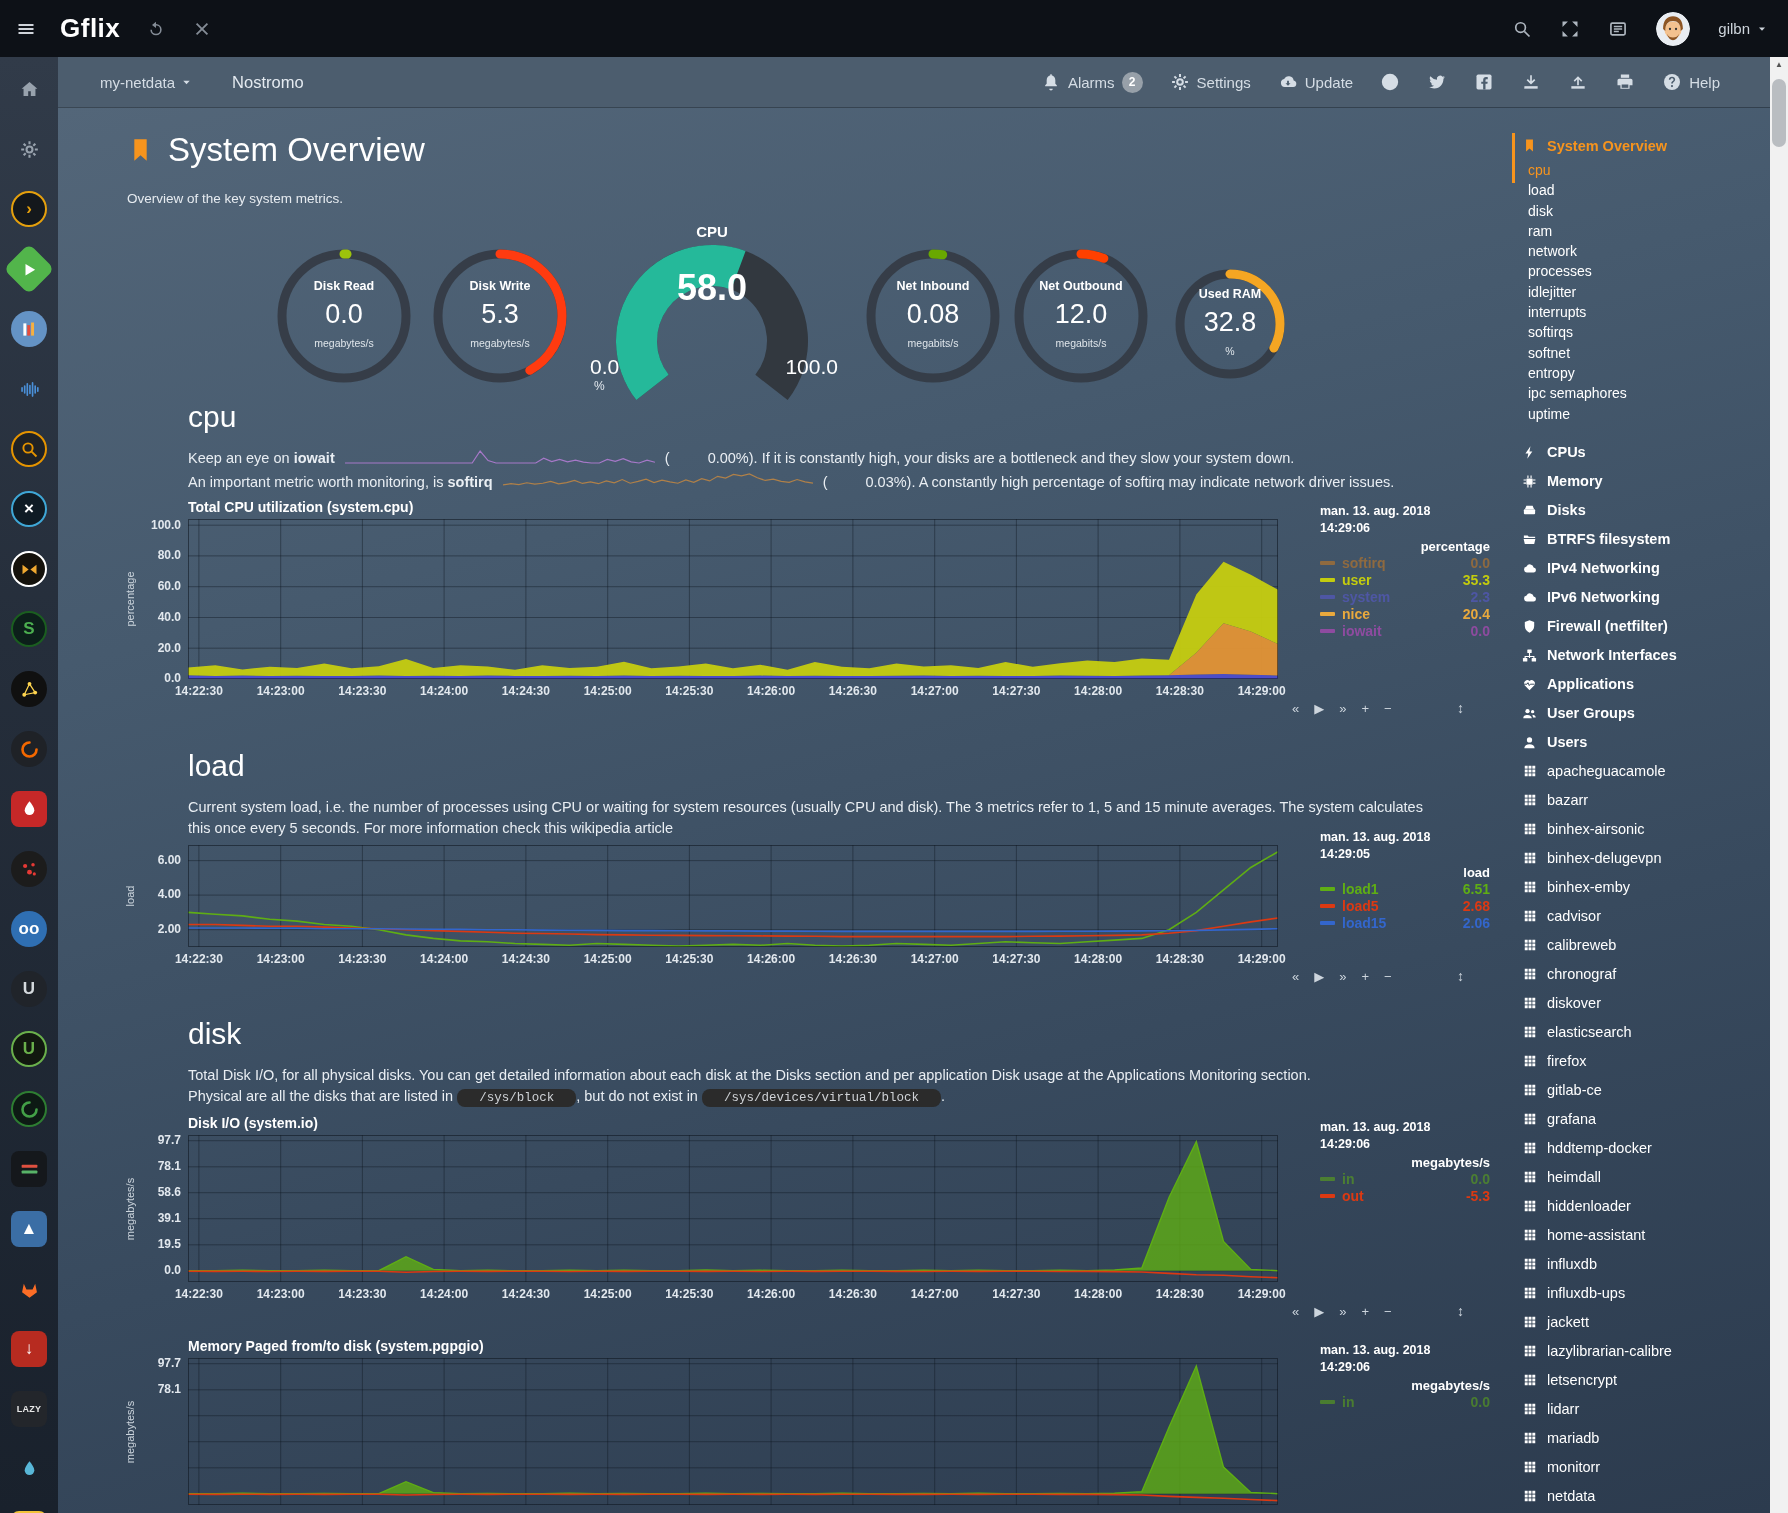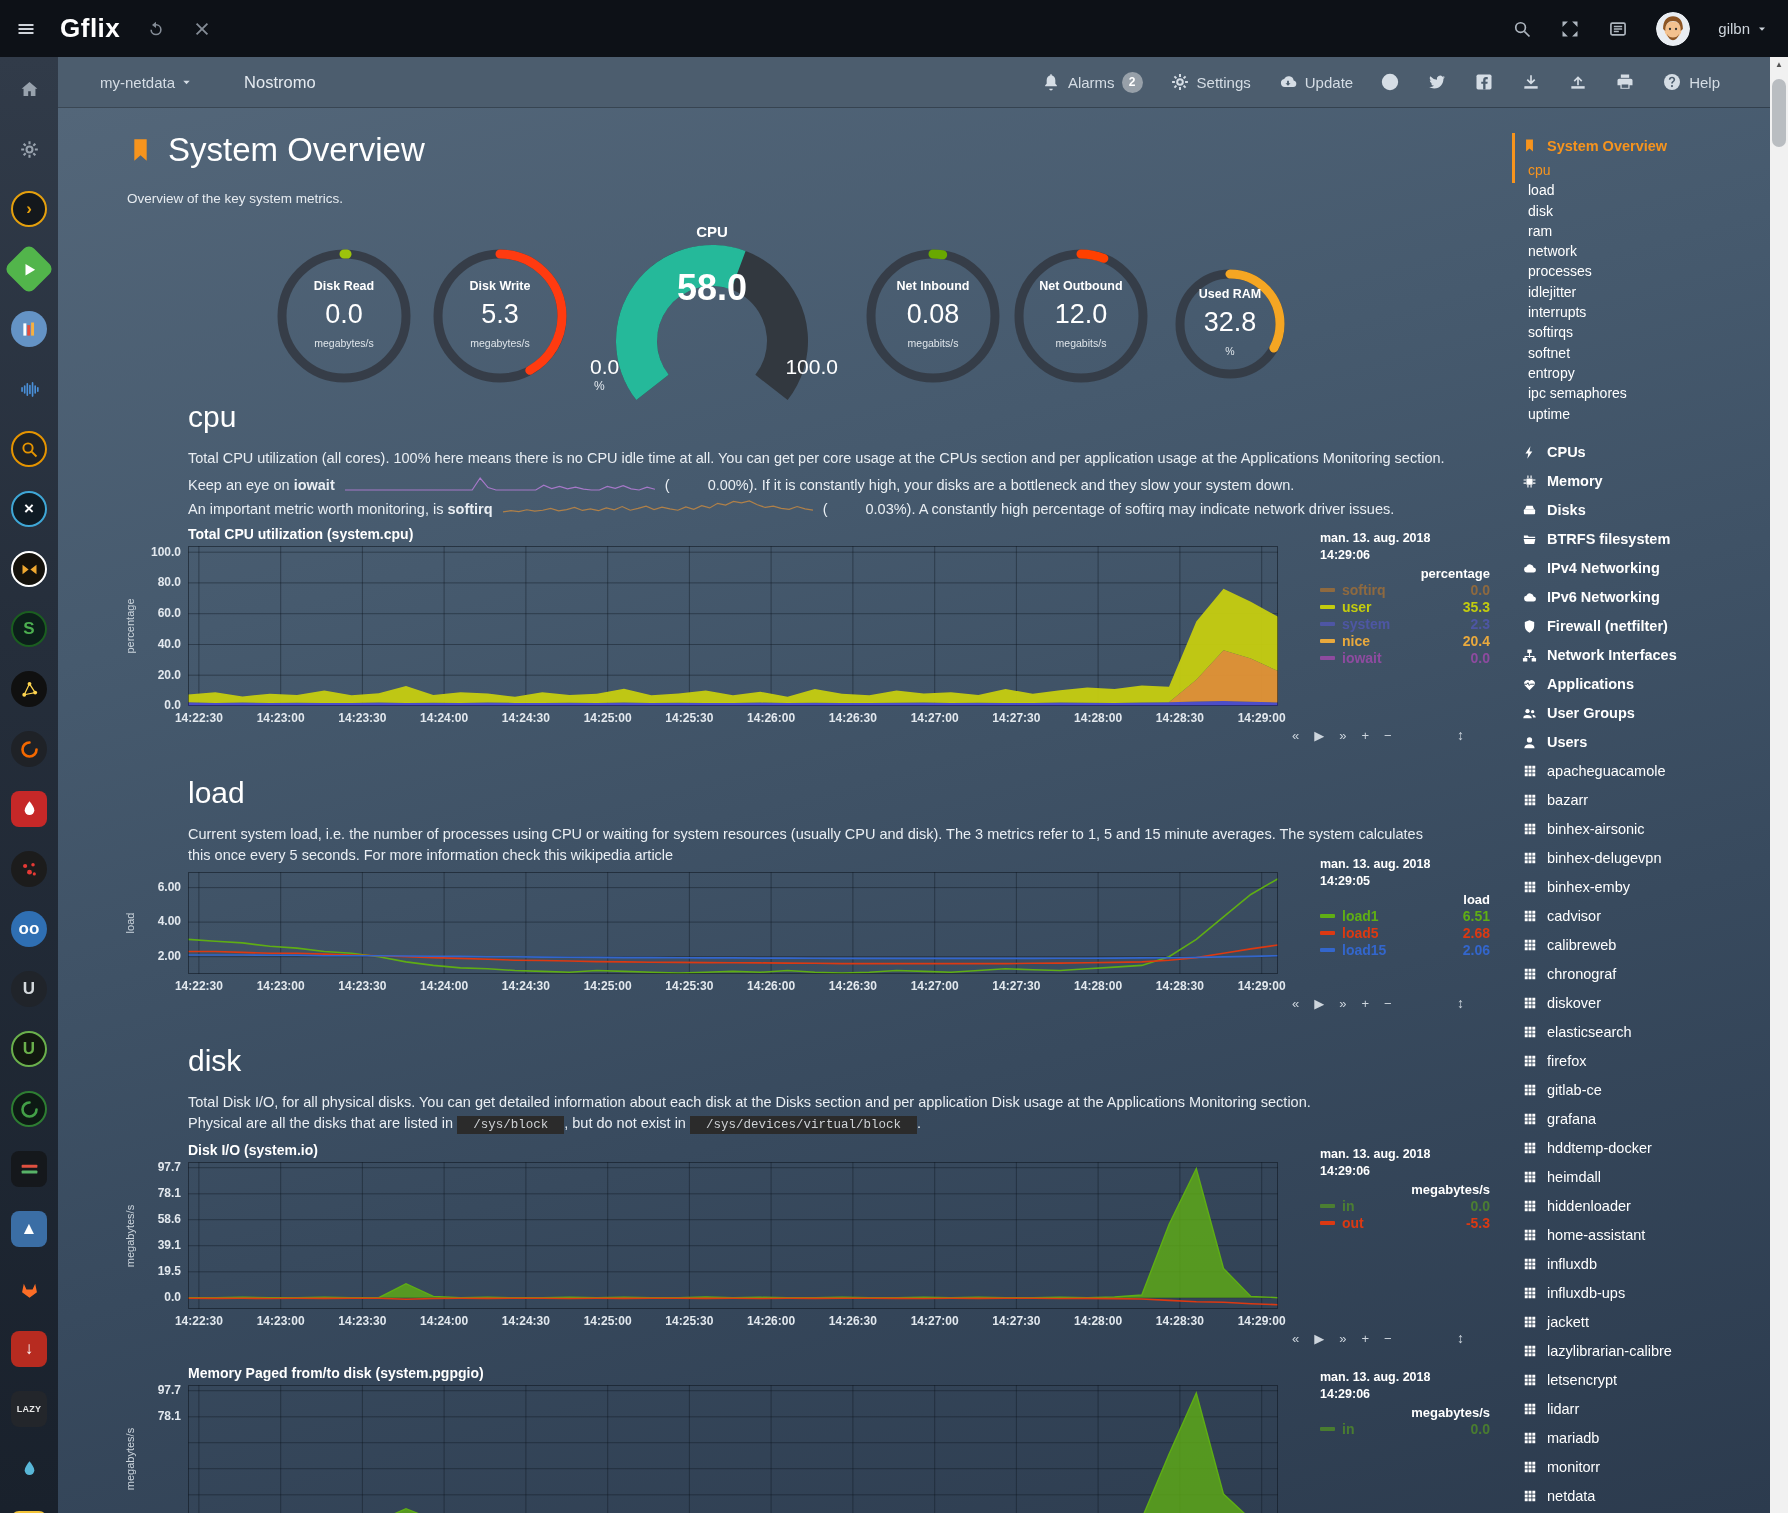--- a/index.html
+++ b/index.html
@@ -25,21 +25,21 @@
   .d-shape.diamond{border-radius:7px;transform:rotate(45deg);}
   .d-shape.diamond > *{transform:rotate(-45deg);}
   .d-shape.plain{background:none;}
   .d-shape .small{font-size:9px;font-weight:bold;letter-spacing:.3px;}
   .d-shape .ic{width:21px;height:21px;}
   
   .nd-navbar{position:absolute;left:58px;top:57px;width:1712px;height:50px;background:#4c5d6e;z-index:20;
     display:flex;align-items:center;color:#d5dde5;font-size:15px;box-shadow:0 1px 0 rgba(0,0,0,.3);box-sizing:border-box;}
   .nd-server{margin-left:42px;display:flex;align-items:center;gap:6px;cursor:pointer;}
   .nd-server .ic{width:11px;height:11px;}
-  .nd-host{margin-left:52px;font-size:16.5px;color:#e4eaf0;text-align:right;}
+  .nd-host{margin-left:40px;font-size:16.5px;color:#e4eaf0;text-align:right;}
   .nd-right{margin-left:auto;display:flex;align-items:center;gap:27px;padding-right:50px;}
   .nd-link{display:flex;align-items:center;gap:7px;cursor:pointer;color:#d5dde5;}
   .badge{background:#97a0a9;color:#fff;font-size:12px;font-weight:bold;border-radius:50%;width:21px;height:21px;
     display:flex;align-items:center;justify-content:center;}
   
   .content{position:absolute;left:58px;top:107px;width:1712px;height:1406px;overflow:hidden;
     background:linear-gradient(165deg,#536679 0%,#465a6e 30%,#384a5e 65%,#2c3b4e 100%);color:#e9eef3;}
   .page-head{position:absolute;left:69px;top:24px;display:flex;align-items:center;gap:14px;}
   .page-head h1{font-size:33px;font-weight:400;color:#fff;margin:0;}
   .bm-icon{color:#f7941d;}
@@ -59,21 +59,21 @@
   
   .sections{position:absolute;left:130px;top:293px;width:1300px;}
   .sections h2{font-size:30px;font-weight:400;color:#fff;margin:44px 0 14px 0;}
   .sections h2:first-child{margin-top:0;}
   .para{font-size:14.5px;line-height:21px;margin:6px 0;max-width:1260px;color:#e9eef3;}
   .metricline{margin:2px 0;}
   .metricline b{font-weight:bold;}
   .spark{display:inline-block;vertical-align:middle;margin:0 6px;}
   .spacer{display:inline-block;width:38px;}
   code{background:#2b2b2b;color:#cfd2d6;font-family:"Liberation Mono",monospace;font-size:12.5px;
-    padding:2px 16px;border-radius:0;}
+    padding:2px 22px;border-radius:8px;}
   
   .chart{position:relative;width:1290px;margin-top:6px;margin-bottom:30px;}
   .chart-title{font-size:14px;font-weight:bold;color:#fff;margin-bottom:4px;}
   .plot{position:relative;}
   .plot svg{display:block;}
   .ytick{position:absolute;right:100%;margin-right:7px;width:50px;text-align:right;
     font-size:12px;font-weight:bold;color:#e2e8ee;}
   .xtick{position:absolute;width:70px;text-align:center;font-size:12px;font-weight:bold;color:#e2e8ee;}
   .ylab{position:absolute;left:-58px;top:50%;transform:translate(-50%,-50%) rotate(-90deg);
     font-size:11px;color:#ccd5dd;white-space:nowrap;}
@@ -457,21 +457,20 @@
       <circle cx="75" cy="75" r="50" fill="none" stroke="#f5a623" stroke-width="9" pathLength="100" stroke-dasharray="33 67" stroke-dashoffset="25" stroke-linecap="round"></circle>
     </svg>
     <div class="g-label" style="top:38px">Used RAM</div>
     <div class="g-value" style="top:58px;">32.8</div>
     <div class="g-units" style="top:96px">%</div>
   </div>
     </div>
 
   <section class="sections">
     <h2>cpu</h2>
-    <p class="para"><span>Total CPU utilization (all cores). 100% here means there is no CPU idle time at all. You can get per core usage at the CPUs section and per application usage at the Applications Monitoring section.</span></p>
     <p class="para metricline">
       <span>Keep an eye on </span><b>iowait</b>
       <span class="spark"><svg width="310" height="15">
             <polyline points="0,14 7.948717948717948,14 15.897435897435896,14 23.846153846153847,14 31.794871794871792,14 39.74358974358974,14 47.69230769230769,14 55.64102564102564,14 63.589743589743584,14 71.53846153846155,14 79.48717948717947,14 87.43589743589743,14 95.38461538461539,14 103.33333333333333,14 111.28205128205128,14 119.23076923076924,14 127.17948717948717,14 135.12820512820514,2 143.0769230769231,11.6 151.02564102564102,14 158.97435897435895,14 166.9230769230769,14 174.87179487179486,14 182.82051282051282,14 190.76923076923077,14 198.71794871794873,9.2 206.66666666666666,12.56 214.6153846153846,10.4 222.56410256410257,12.8 230.51282051282053,11.120000000000001 238.46153846153848,13.04 246.4102564102564,14 254.35897435897434,14 262.3076923076923,10.4 270.2564102564103,12.32 278.20512820512823,9.68 286.1538461538462,12.8 294.1025641025641,14 302.05128205128204,11.120000000000001 310,13.28" fill="none" stroke="#a678c8" stroke-width="1.2"></polyline>
           </svg></span>
       <span>(</span><span class="spacer"></span><span>0.00%).</span>
       <span>If it is constantly high, your disks are a bottleneck and they slow your system down.</span>
     </p>
     <p class="para metricline">
       <span>An important metric worth monitoring, is </span><b>softirq</b>

